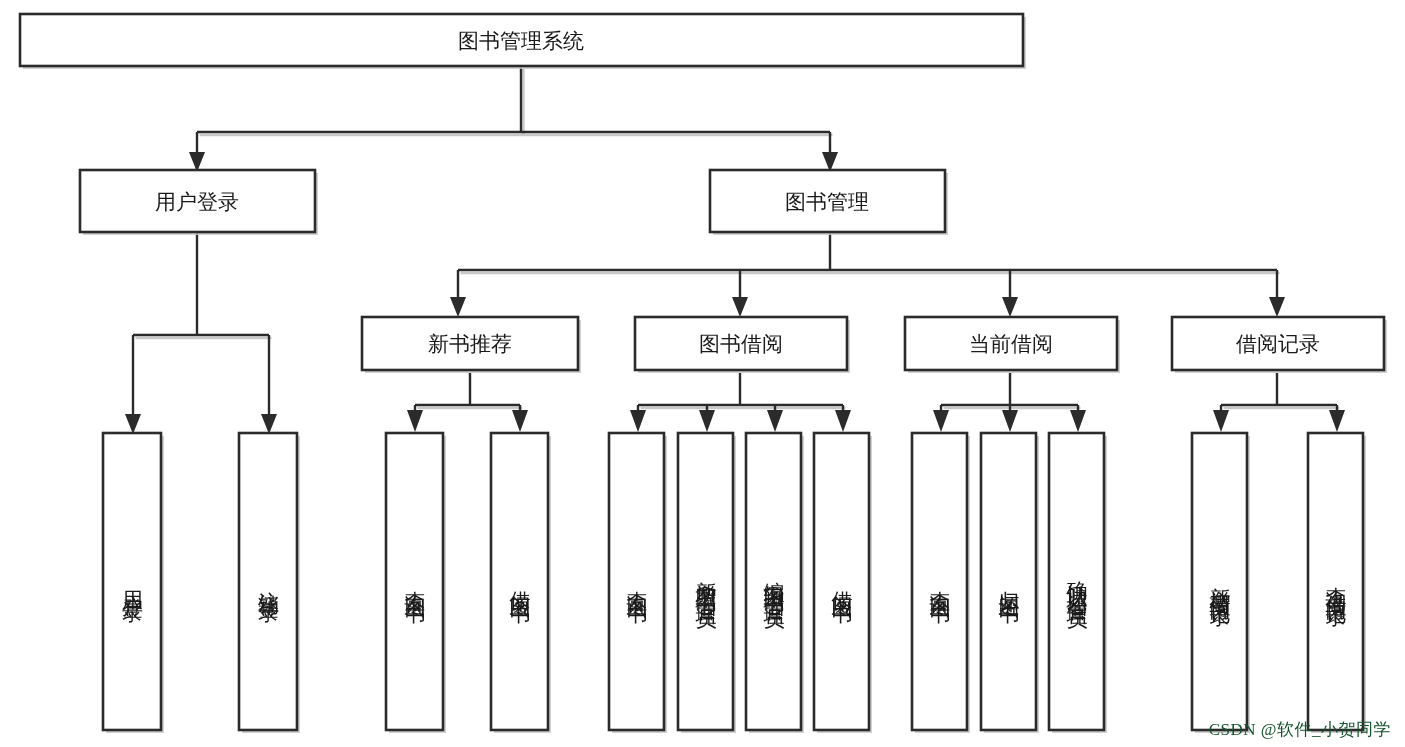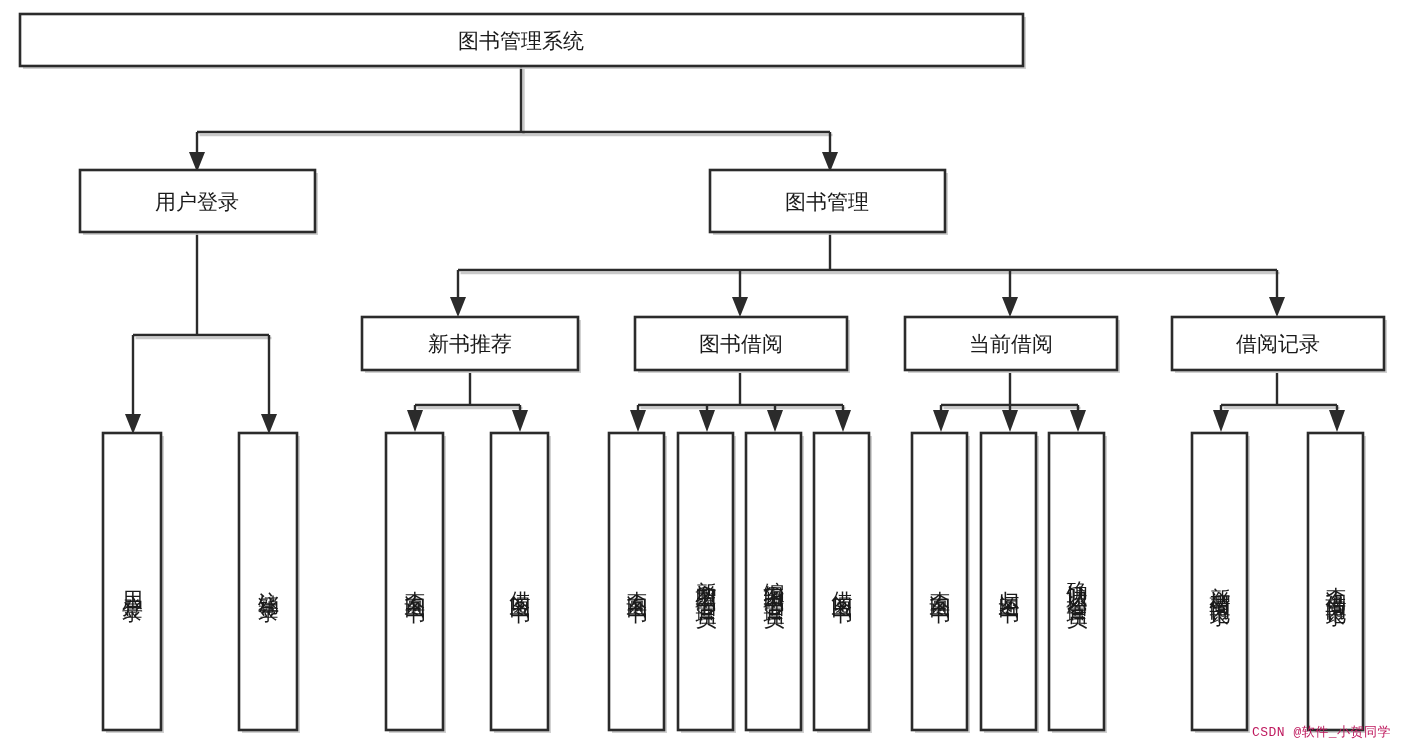--- a/index.html
+++ b/index.html
@@ -69,23 +69,23 @@
     display: flex;
     align-items: center;
     justify-content: center;
     white-space: nowrap;
     pointer-events: none;
   }
   .watermark {
     position: absolute;
     right: 14px;
     bottom: 6px;
-    font-family: Liberation Mono, monospace;
-    font-size: 13px;
-    color: #be185d;
+    font-family: Liberation Serif, serif;
+    font-size: 17px;
+    color: #14532d;
     white-space: nowrap;
     letter-spacing: 0.5px;
   }
 </style>
 </head>
 <body>
 
 <div id="diagram-root">
 
   <svg class="flow" viewBox="0 0 1405 747">

